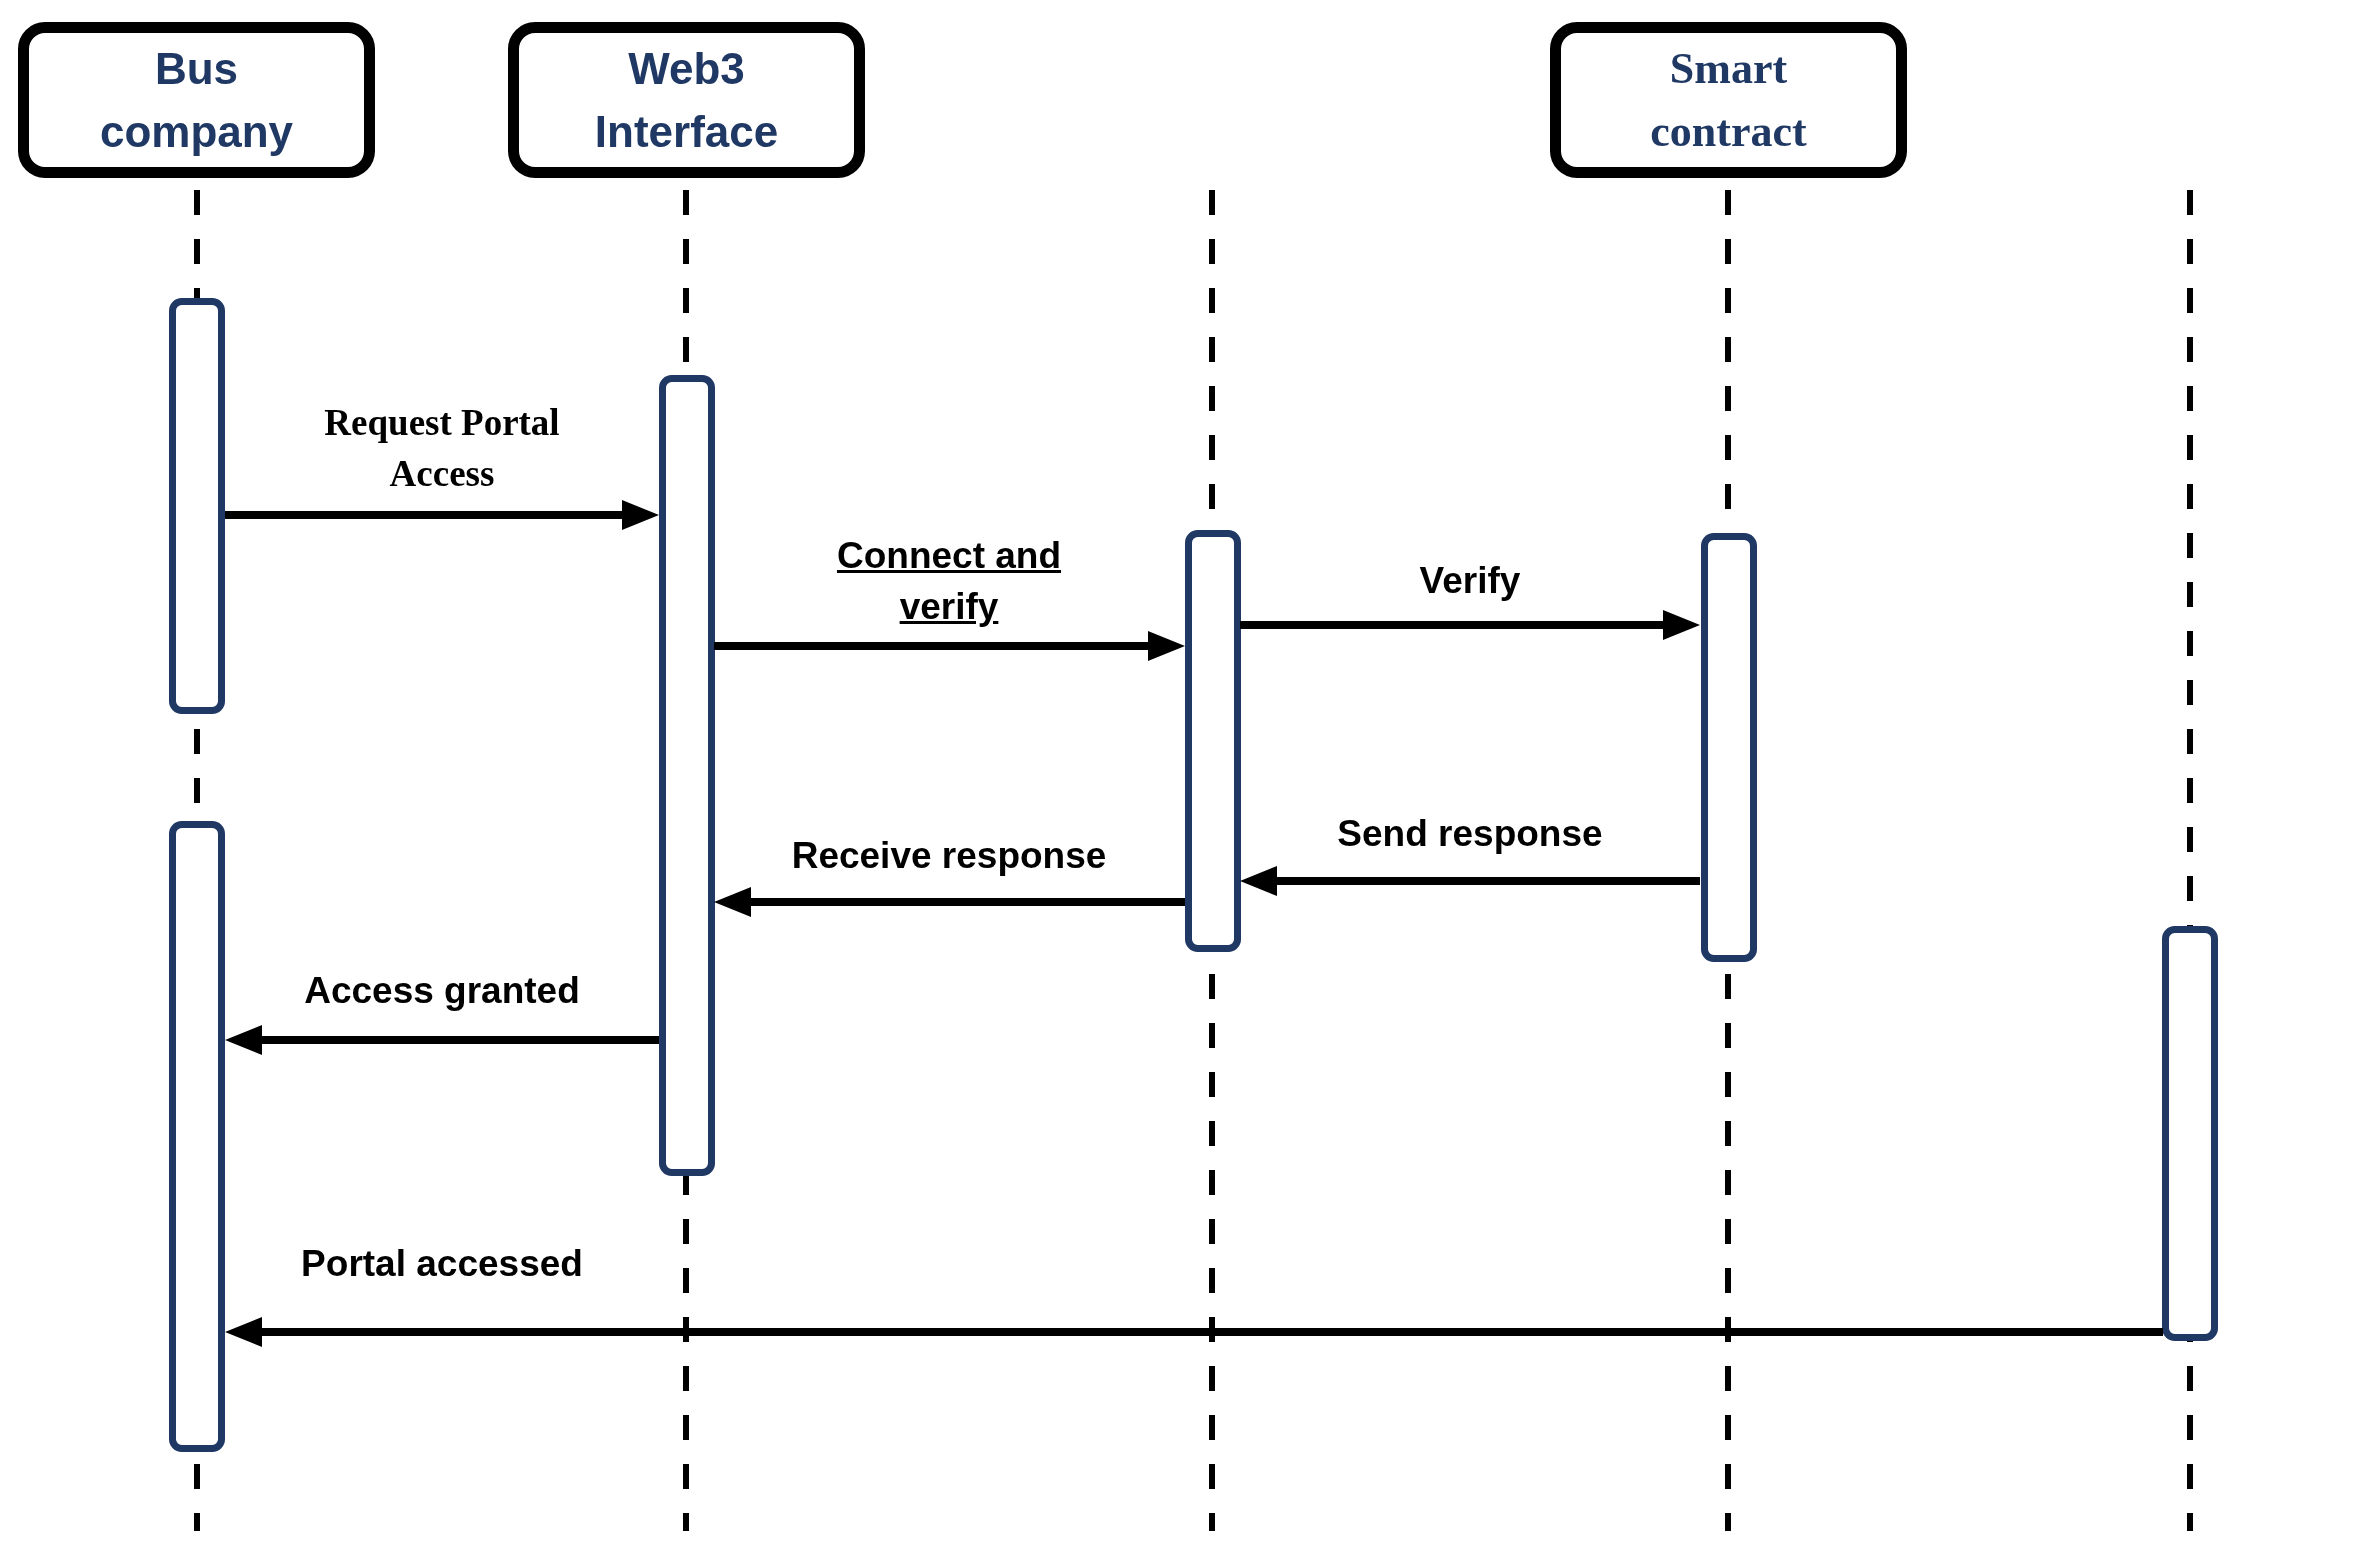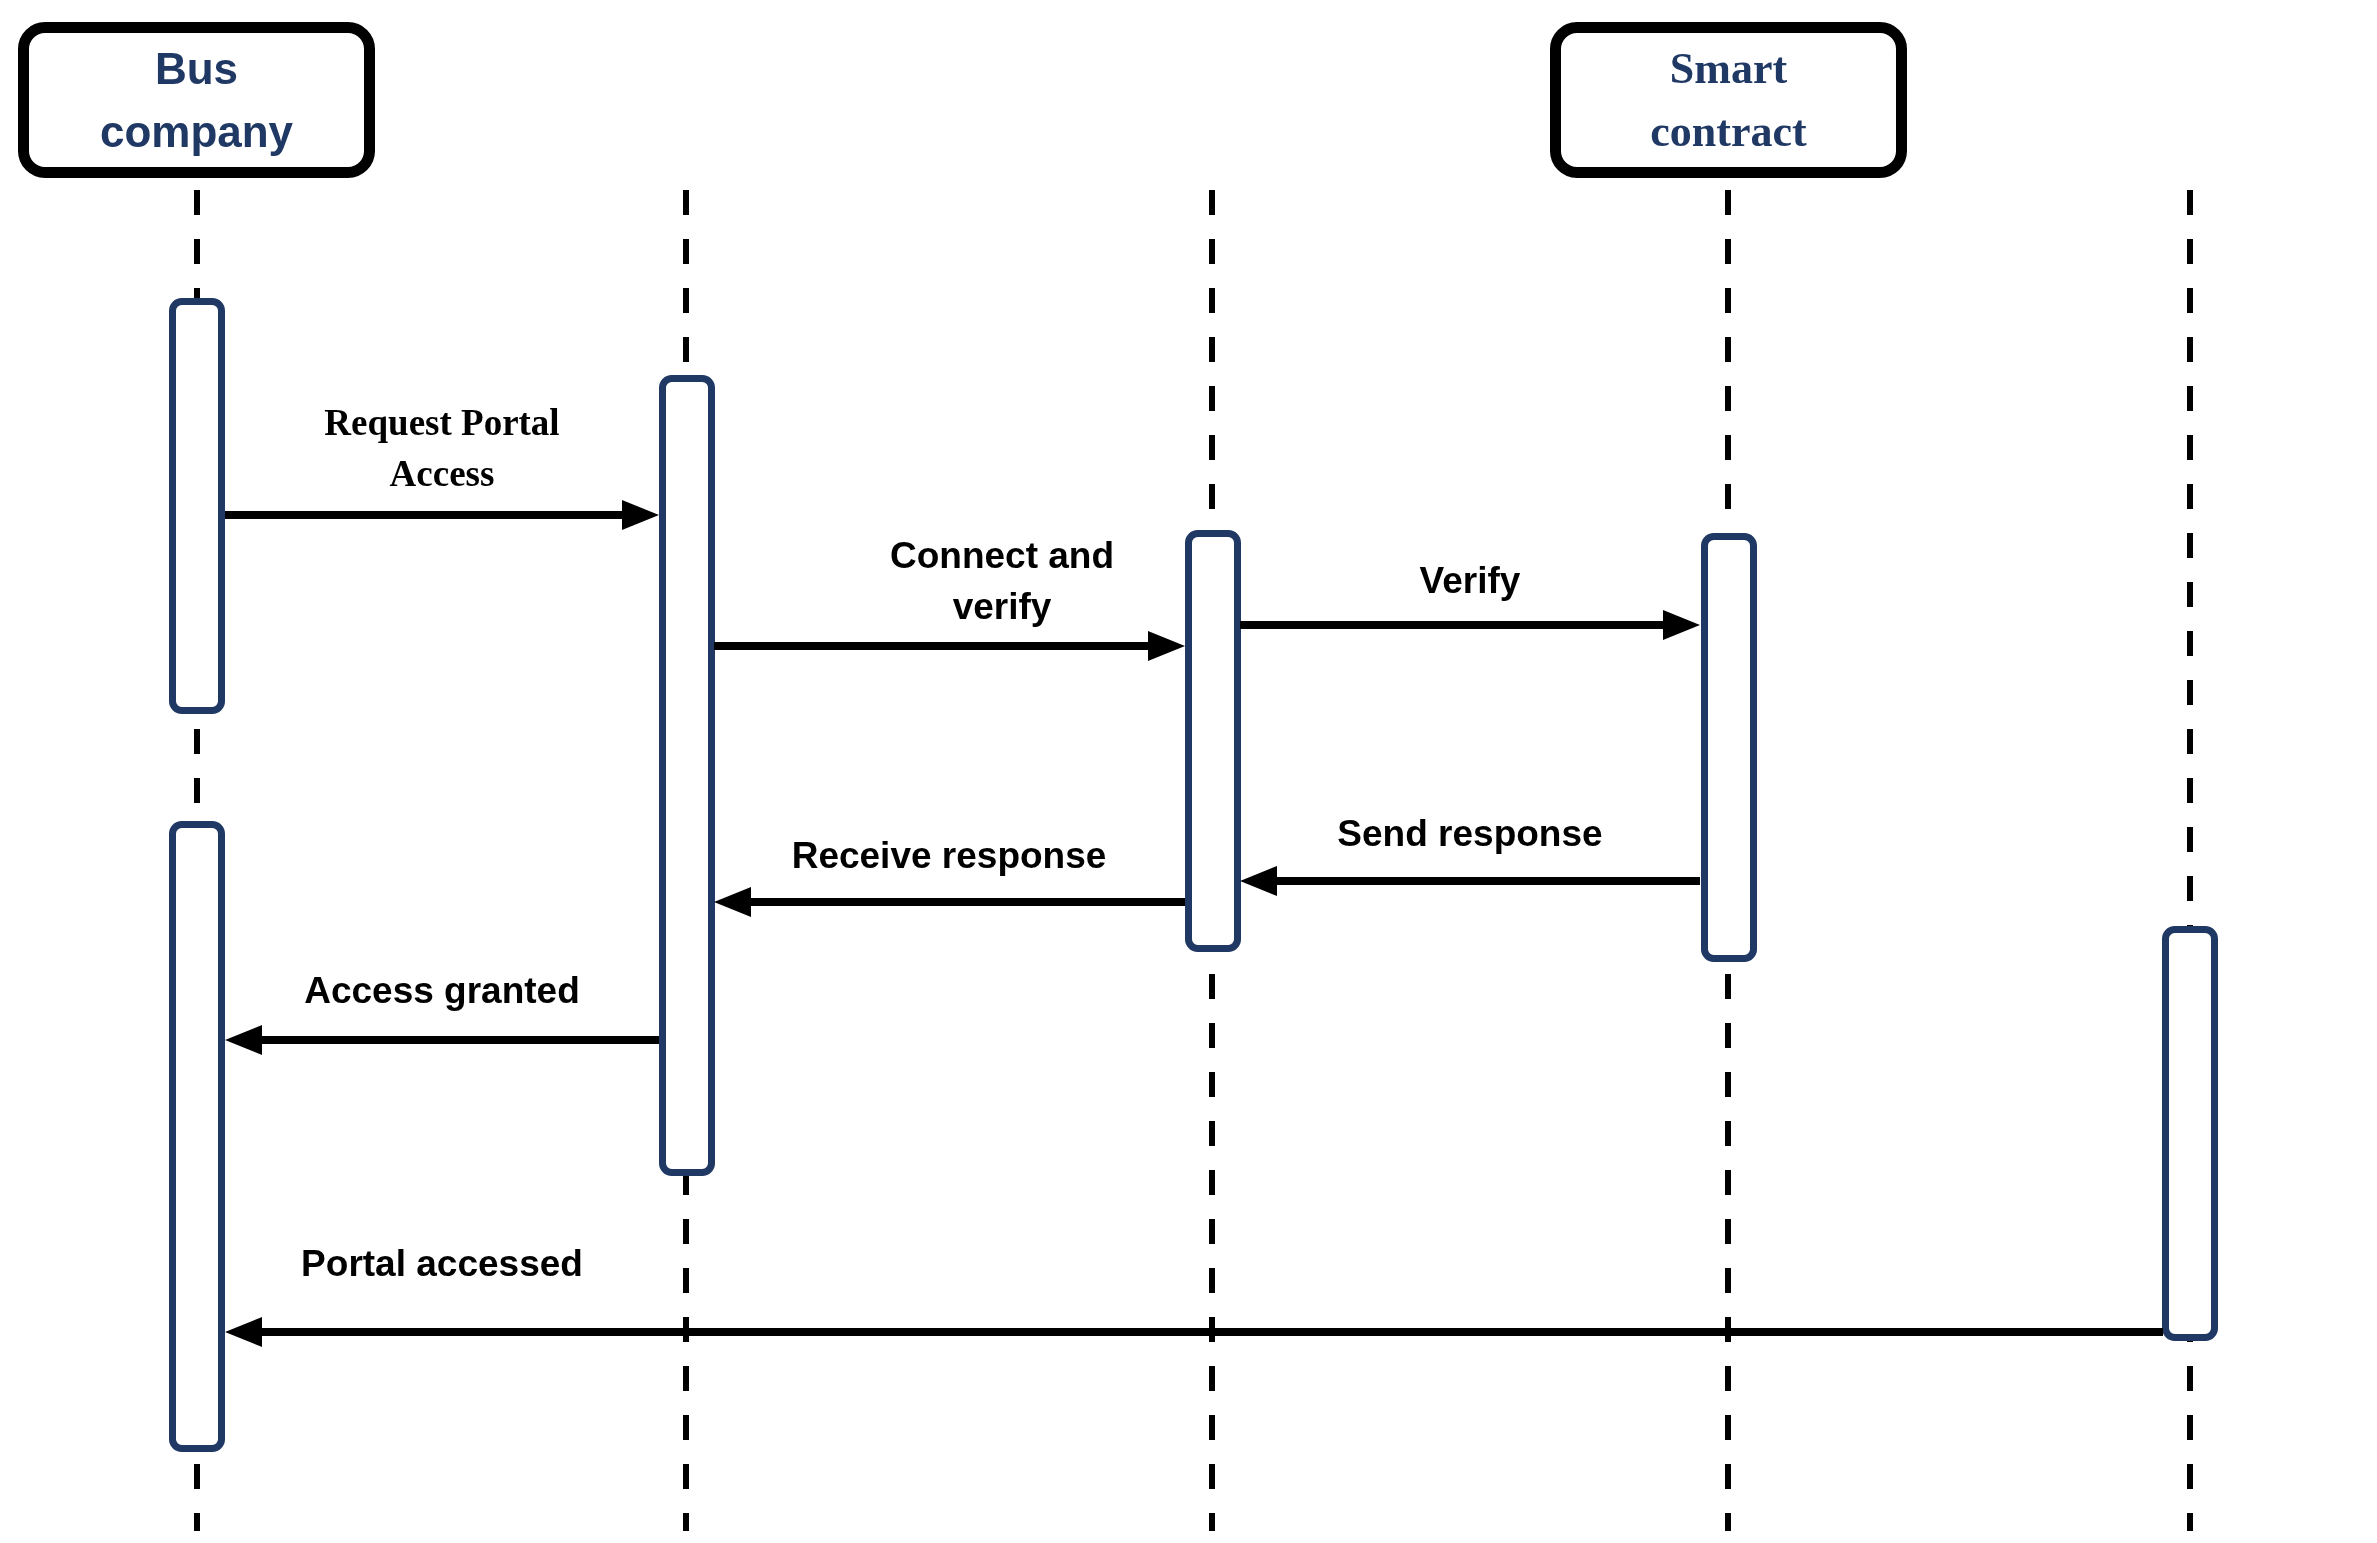--- a/index.html
+++ b/index.html
@@ -81,20 +81,24 @@
   <div class="activation" style="left:169px;top:821px;height:631px;"></div>
   <div class="activation" style="left:659px;top:375px;height:801px;"></div>
   <div class="activation" style="left:1185px;top:530px;height:422px;"></div>
   <div class="activation" style="left:1701px;top:533px;height:429px;"></div>
   <div class="activation" style="left:2162px;top:926px;height:415px;"></div>
 
   <div class="actor-box" style="left:18px;">
     <span class="line">Bus</span>
     <span class="line">company</span>
   </div>
+  <div class="actor-box" style="left:508px;">
+    <span class="line">Web3</span>
+    <span class="line">Interface</span>
+  </div>
   <div class="actor-box" style="left:1550px;font-family:Liberation Serif, serif;">
     <span class="line">Smart</span>
     <span class="line">contract</span>
   </div>
 
   <div class="arrow dir-right" style="left:225px;top:515px;width:434px;">
     <div class="shaft"></div>
     <div class="head"></div>
   </div>
   <div class="arrow dir-right" style="left:714px;top:646px;width:471px;">
@@ -119,21 +123,21 @@
   </div>
   <div class="arrow dir-left" style="left:225px;top:1332px;width:1938px;">
     <div class="shaft"></div>
     <div class="head"></div>
   </div>
 
   <div class="msg-label" style="left:442px;top:397px;font-family:Liberation Serif, serif;">
     <span class="line">Request Portal</span>
     <span class="line">Access</span>
   </div>
-  <div class="msg-label" style="left:1002px;top:530px;">
+  <div class="msg-label" style="left:949px;top:530px;text-decoration:underline;">
     <span class="line">Connect and</span>
     <span class="line">verify</span>
   </div>
   <div class="msg-label" style="left:1470px;top:555px;">
     <span class="line">Verify</span>
   </div>
   <div class="msg-label" style="left:1470px;top:808px;">
     <span class="line">Send response</span>
   </div>
   <div class="msg-label" style="left:949px;top:830px;">

